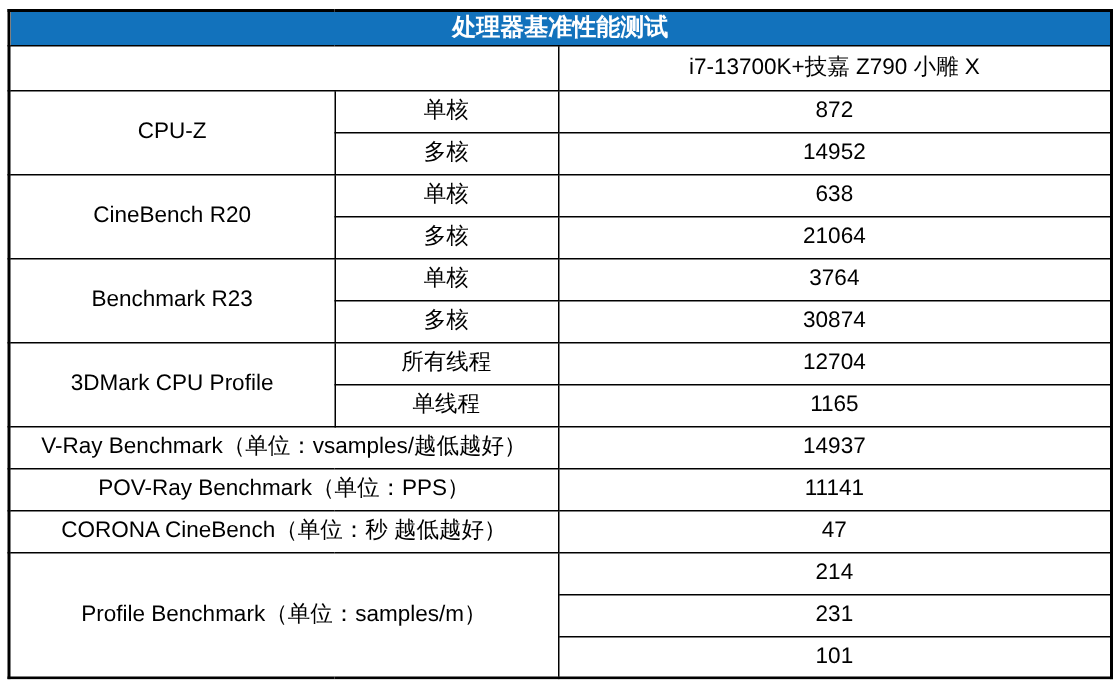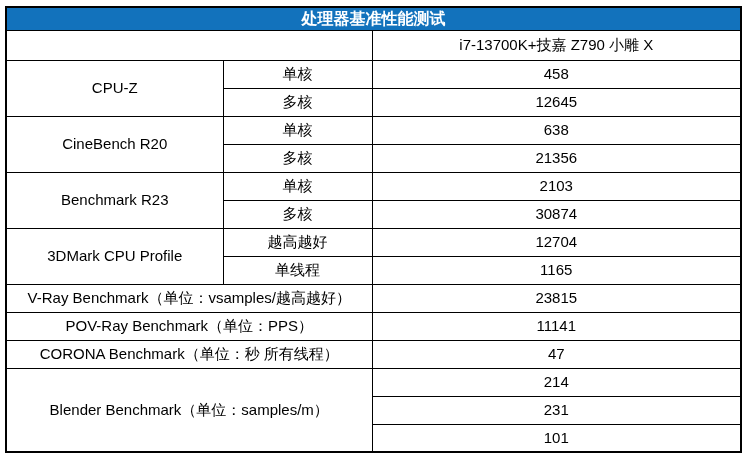--- a/index.html
+++ b/index.html
@@ -72,74 +72,74 @@
     </tr>
 
     <tr class="header-row">
       <td colspan="2"></td>
       <td>i7-13700K+技嘉 Z790 小雕 X</td>
     </tr>
 
     <tr class="data-row">
       <td rowspan="2">CPU-Z</td>
       <td>单核</td>
-      <td class="value">458</td>
+      <td class="value">872</td>
     </tr>
     <tr class="data-row">
       <td>多核</td>
-      <td class="value">12645</td>
+      <td class="value">14952</td>
     </tr>
 
     <tr class="data-row">
       <td rowspan="2">CineBench R20</td>
       <td>单核</td>
       <td class="value">638</td>
     </tr>
     <tr class="data-row">
       <td>多核</td>
-      <td class="value">21356</td>
+      <td class="value">21064</td>
     </tr>
 
     <tr class="data-row">
       <td rowspan="2">Benchmark R23</td>
       <td>单核</td>
-      <td class="value">2103</td>
+      <td class="value">3764</td>
     </tr>
     <tr class="data-row">
       <td>多核</td>
       <td class="value">30874</td>
     </tr>
 
     <tr class="data-row">
       <td rowspan="2">3DMark CPU Profile</td>
-      <td>越高越好</td>
+      <td>所有线程</td>
       <td class="value">12704</td>
     </tr>
     <tr class="data-row">
       <td>单线程</td>
       <td class="value">1165</td>
     </tr>
 
     <tr class="data-row">
-      <td colspan="2">V-Ray Benchmark（单位：vsamples/越高越好）</td>
-      <td class="value">23815</td>
+      <td colspan="2">V-Ray Benchmark（单位：vsamples/越低越好）</td>
+      <td class="value">14937</td>
     </tr>
 
     <tr class="data-row">
       <td colspan="2">POV-Ray Benchmark（单位：PPS）</td>
       <td class="value">11141</td>
     </tr>
 
     <tr class="data-row">
-      <td colspan="2">CORONA Benchmark（单位：秒 所有线程）</td>
+      <td colspan="2">CORONA CineBench（单位：秒 越低越好）</td>
       <td class="value">47</td>
     </tr>
 
     <tr class="data-row">
-      <td colspan="2" rowspan="3">Blender Benchmark（单位：samples/m）</td>
+      <td colspan="2" rowspan="3">Profile Benchmark（单位：samples/m）</td>
       <td class="value">214</td>
     </tr>
     <tr class="data-row">
       <td class="value">231</td>
     </tr>
     <tr class="data-row">
       <td class="value">101</td>
     </tr>
   </tbody>
     </table>

